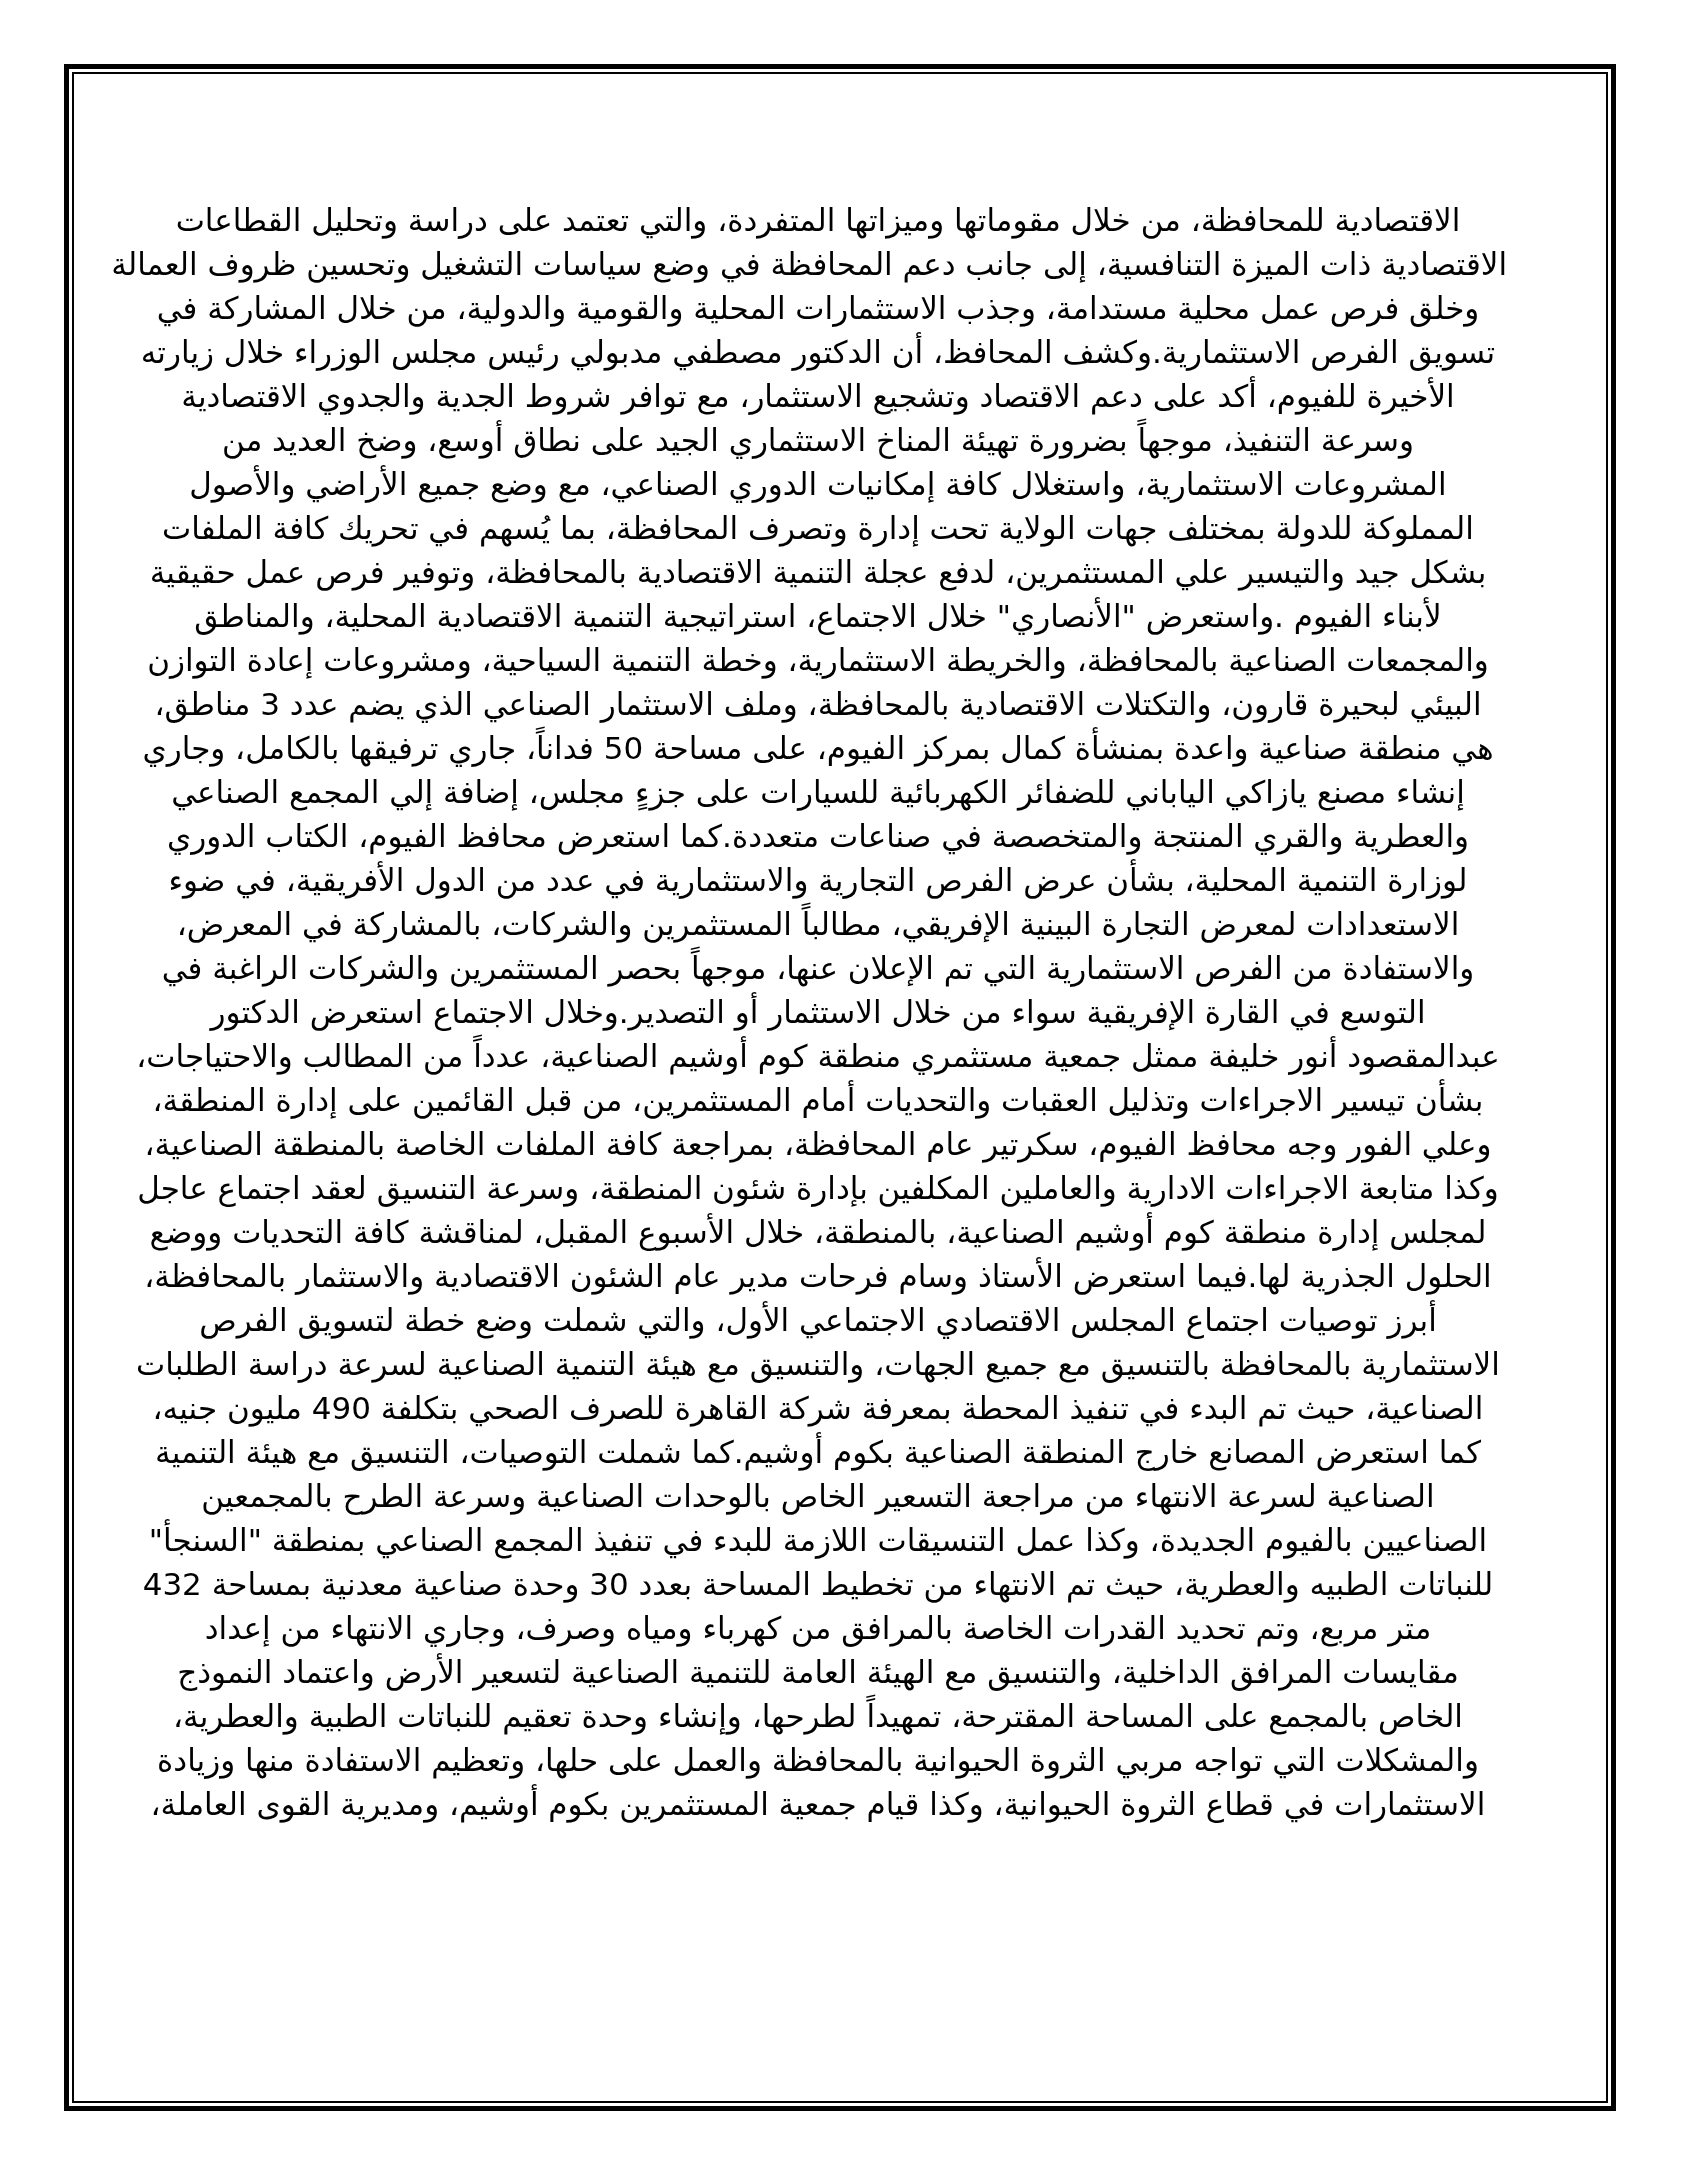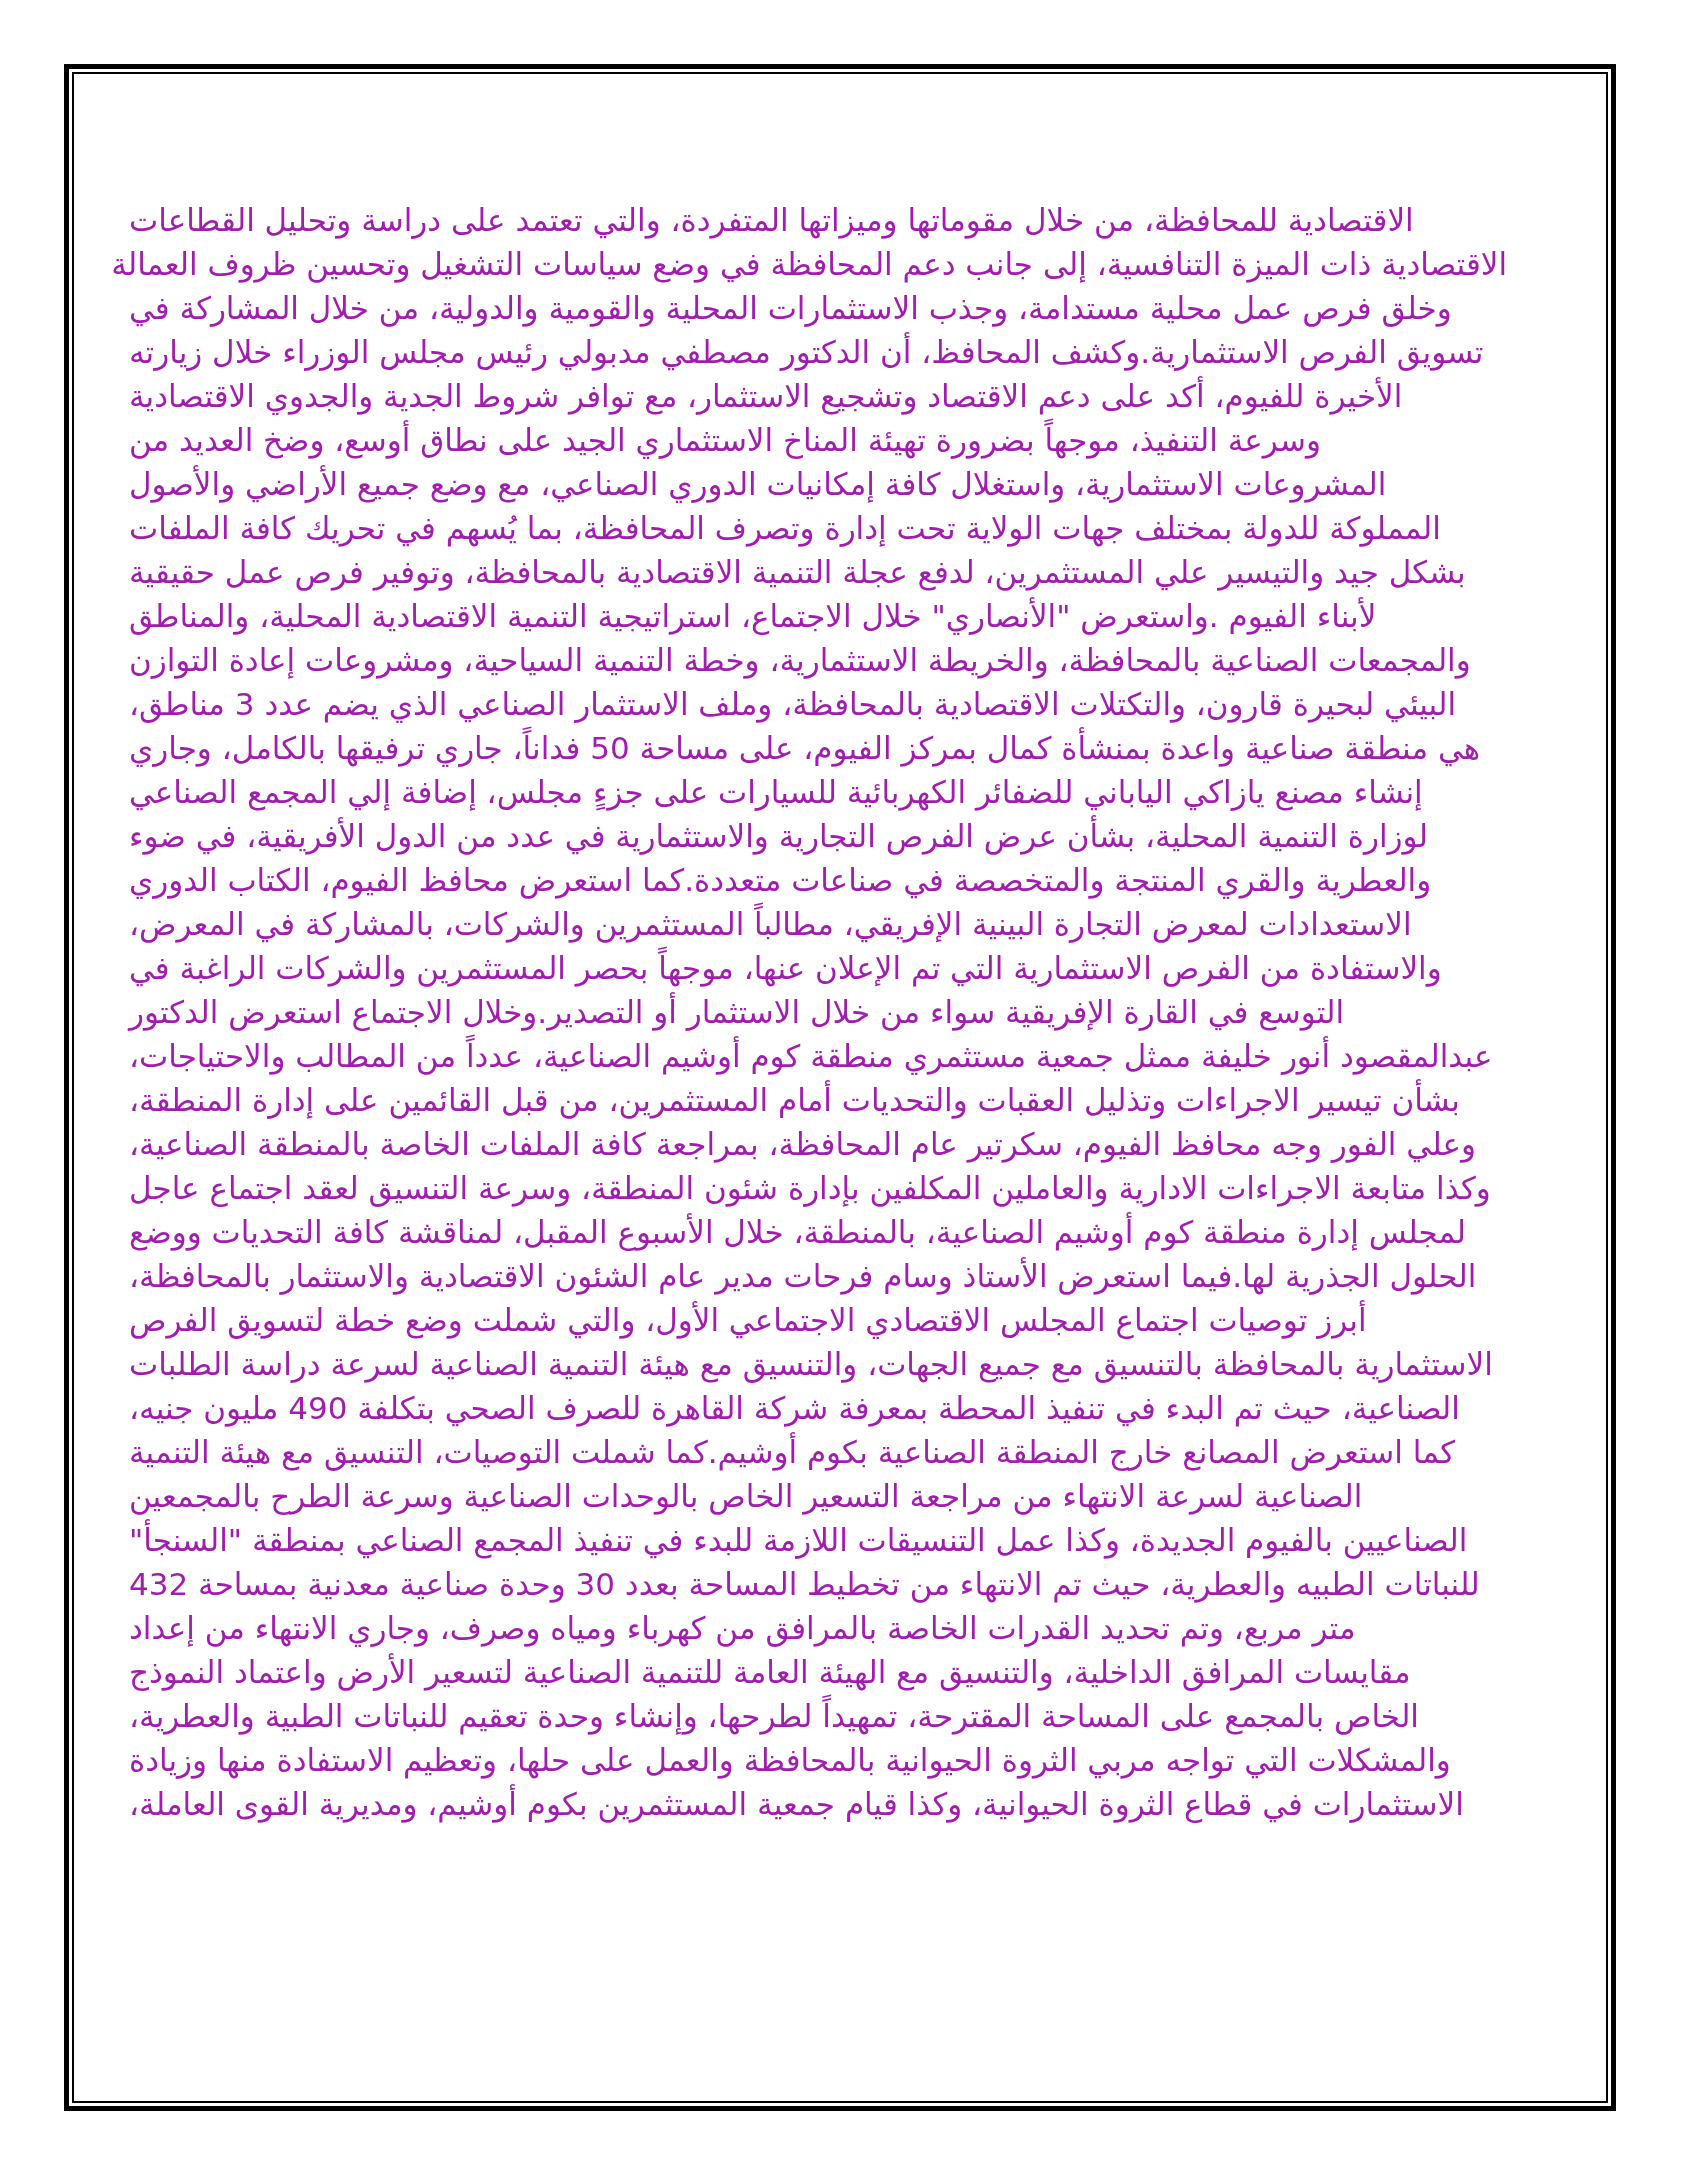--- a/index.html
+++ b/index.html
@@ -31,24 +31,24 @@
     height: 100%;
     box-sizing: border-box;
     border: 2px solid #000000;
   }
   .textblock {
     position: absolute;
     top: 198px;
     right: 176px;
     left: 129px;
     direction: rtl;
-    text-align: left;
+    text-align: center;
     font-size: 31px;
     line-height: 44px;
-    color: #a21caf;
+    color: #000000;
   }
   .line {
     white-space: nowrap;
   }
 </style>
 </head>
 <body>
 
 <div class="page">
   <div class="frame-outer">
@@ -62,22 +62,22 @@
       <div class="line">الأخيرة للفيوم، أكد على دعم الاقتصاد وتشجيع الاستثمار، مع توافر شروط الجدية والجدوي الاقتصادية</div>
       <div class="line">وسرعة التنفيذ، موجهاً بضرورة تهيئة المناخ الاستثماري الجيد على نطاق أوسع، وضخ العديد من</div>
       <div class="line">المشروعات الاستثمارية، واستغلال كافة إمكانيات الدوري الصناعي، مع وضع جميع الأراضي والأصول</div>
       <div class="line">المملوكة للدولة بمختلف جهات الولاية تحت إدارة وتصرف المحافظة، بما يُسهم في تحريك كافة الملفات</div>
       <div class="line">بشكل جيد والتيسير علي المستثمرين، لدفع عجلة التنمية الاقتصادية بالمحافظة، وتوفير فرص عمل حقيقية</div>
       <div class="line">لأبناء الفيوم .واستعرض "الأنصاري" خلال الاجتماع، استراتيجية التنمية الاقتصادية المحلية، والمناطق</div>
       <div class="line">والمجمعات الصناعية بالمحافظة، والخريطة الاستثمارية، وخطة التنمية السياحية، ومشروعات إعادة التوازن</div>
       <div class="line">البيئي لبحيرة قارون، والتكتلات الاقتصادية بالمحافظة، وملف الاستثمار الصناعي الذي يضم عدد 3 مناطق،</div>
       <div class="line">هي منطقة صناعية واعدة بمنشأة كمال بمركز الفيوم، على مساحة 50 فداناً، جاري ترفيقها بالكامل، وجاري</div>
       <div class="line">إنشاء مصنع يازاكي الياباني للضفائر الكهربائية للسيارات على جزءٍ مجلس، إضافة إلي المجمع الصناعي</div>
+      <div class="line">والعطرية والقري المنتجة والمتخصصة في صناعات متعددة.كما استعرض محافظ الفيوم، الكتاب الدوري</div>
       <div class="line">لوزارة التنمية المحلية، بشأن عرض الفرص التجارية والاستثمارية في عدد من الدول الأفريقية، في ضوء</div>
-      <div class="line">والعطرية والقري المنتجة والمتخصصة في صناعات متعددة.كما استعرض محافظ الفيوم، الكتاب الدوري</div>
       <div class="line">الاستعدادات لمعرض التجارة البينية الإفريقي، مطالباً المستثمرين والشركات، بالمشاركة في المعرض،</div>
       <div class="line">والاستفادة من الفرص الاستثمارية التي تم الإعلان عنها، موجهاً بحصر المستثمرين والشركات الراغبة في</div>
       <div class="line">التوسع في القارة الإفريقية سواء من خلال الاستثمار أو التصدير.وخلال الاجتماع استعرض الدكتور</div>
       <div class="line">عبدالمقصود أنور خليفة ممثل جمعية مستثمري منطقة كوم أوشيم الصناعية، عدداً من المطالب والاحتياجات،</div>
       <div class="line">بشأن تيسير الاجراءات وتذليل العقبات والتحديات أمام المستثمرين، من قبل القائمين على إدارة المنطقة،</div>
       <div class="line">وعلي الفور وجه محافظ الفيوم، سكرتير عام المحافظة، بمراجعة كافة الملفات الخاصة بالمنطقة الصناعية،</div>
       <div class="line">وكذا متابعة الاجراءات الادارية والعاملين المكلفين بإدارة شئون المنطقة، وسرعة التنسيق لعقد اجتماع عاجل</div>
       <div class="line">لمجلس إدارة منطقة كوم أوشيم الصناعية، بالمنطقة، خلال الأسبوع المقبل، لمناقشة كافة التحديات ووضع</div>
       <div class="line">الحلول الجذرية لها.فيما استعرض الأستاذ وسام فرحات مدير عام الشئون الاقتصادية والاستثمار بالمحافظة،</div>
       <div class="line">أبرز توصيات اجتماع المجلس الاقتصادي الاجتماعي الأول، والتي شملت وضع خطة لتسويق الفرص</div>

